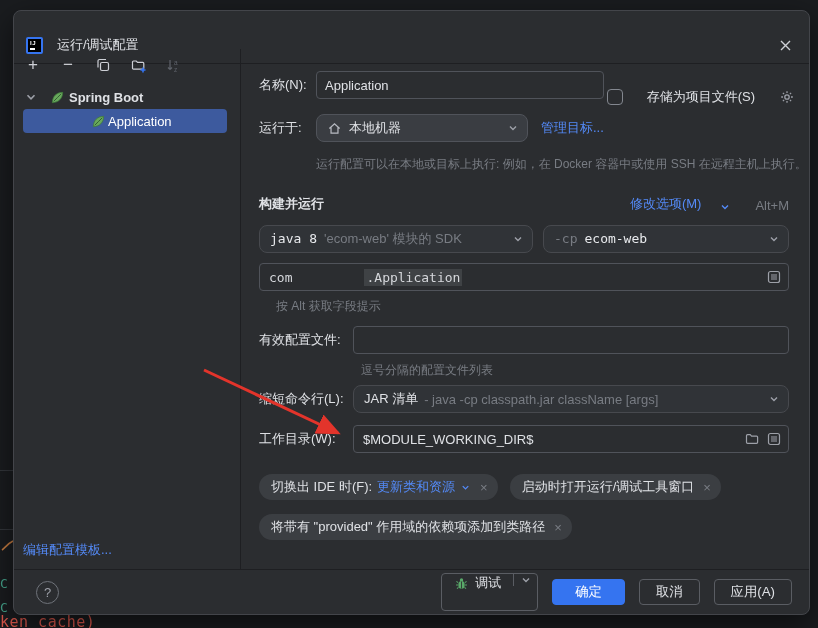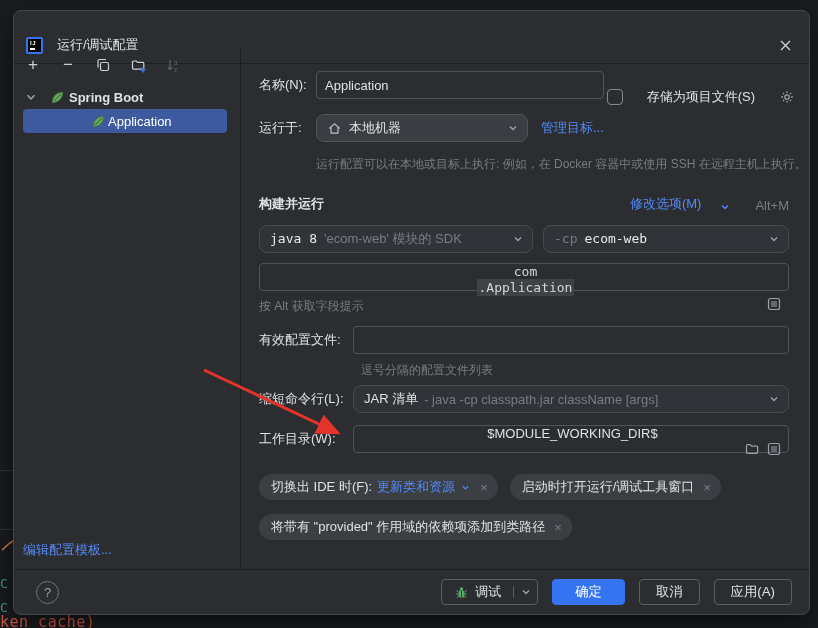--- a/index.html
+++ b/index.html
@@ -55,21 +55,21 @@
     color:#dfe1e5; font-size:13px; padding:0 8px; outline:none; width:100%;
     font-family:"Liberation Sans", sans-serif;
   }
   .combo {
     display:flex; align-items:center; height:28px; border-radius:8px; padding:0 8px 0 10px;
     background:#3a3d42; border:1px solid #50535a;
   }
   .combo.dark { background:#303337; border-color:#47494e; }
   .combo .chev { margin-left:auto; }
   .fieldbox { display:flex; align-items:center; height:28px; border:1px solid #50535a; border-radius:4px;
-    background:#2b2d30; padding:0 6px 0 9px;flex-direction:column; }
+    background:#2b2d30; padding:0 6px 0 9px; }
   .fieldbox .tail-icons { margin-left:auto; display:flex; align-items:center; gap:6px; }
 
   .link { color:#548af7; }
   .gray { color:#787c83; }
   .whiteval { color:#e8eaed; }
 
   .checkbox { width:16px; height:16px; border:1.5px solid #83878f; border-radius:4px; background:transparent; }
 
   .section-title { font-weight:bold; color:#dfe1e5; }
 
@@ -78,21 +78,21 @@
   .chip .x { color:#7a7e85; font-size:13px; margin-left:4px; }
 
   .footer { position:absolute; left:0; right:0; bottom:0; height:45px; border-top:1px solid #1e1f22;
     display:flex; align-items:center; padding:0 17px 0 22px; }
   .help-circle { width:23px; height:23px; border:1.5px solid #6f737a; border-radius:50%;
     display:flex; align-items:center; justify-content:center; color:#9da0a8; font-size:13px; }
   .btn-group { margin-left:auto; display:flex; align-items:center; gap:14px; }
   .btn { height:26px; display:flex; align-items:center; justify-content:center;
     border:1px solid #5a5d63; border-radius:4px; padding:0 16px; color:#dfe1e5; background:transparent; }
   .btn.primary { background:#3574f0; border-color:#3574f0; color:#fff; padding:0 22px; }
-  .split-btn { display:flex; align-items:center; border:1px solid #5a5d63; border-radius:4px; height:26px; }
+  .split-btn { display:flex; align-items:flex-start; border:1px solid #5a5d63; border-radius:4px; height:38px; }
   .split-main { display:flex; align-items:center; gap:6px; padding:0 12px; }
   .split-arrow { display:flex; align-items:center; justify-content:center; width:24px; border-left:1px solid #5a5d63; }
 
   .arrow-overlay { position:absolute; inset:0; z-index:60; pointer-events:none; }
   svg { display:block; }
 </style>
 </head>
 <body>
 
 <div class="bg-layer">
@@ -235,21 +235,21 @@
         <span style="display:inline-block; width:72px"></span>
         <span class="mono" style="color:#d5d7db; background:#3f4245; padding:1px 2px">.Application</span>
         <span class="tail-icons">
           <svg width="16" height="16" viewBox="0 0 16 16">
               <rect x="2.5" y="2.5" width="11" height="11" rx="2" stroke="#9da0a8" fill="none" stroke-width="1.2"></rect>
               <path d="M5 6 H11 M5 8 H11 M5 10 H11" stroke="#9da0a8" stroke-width="1.1"></path>
             </svg>
         </span>
       </div>
     </div>
-    <div class="hint" style="left:17px; top:249px">按 Alt 获取字段提示</div>
+    <div class="hint" style="left:34px; top:249px">按 Alt 获取字段提示</div>
 
     <div class="row" style="left:17px; top:277px; right:20px; height:28px">
       <span class="lbl" style="width:94px">有效配置文件:</span>
       <input class="input" style="flex: 1 1 0%;" value="">
     </div>
     <div class="hint" style="left:119px; top:313px">逗号分隔的配置文件列表</div>
 
     <div class="row" style="left:17px; top:336px; right:20px; height:28px">
       <span class="lbl" style="width:94px">缩短命令行(L):</span>
       <div class="combo dark" style="flex:1">

